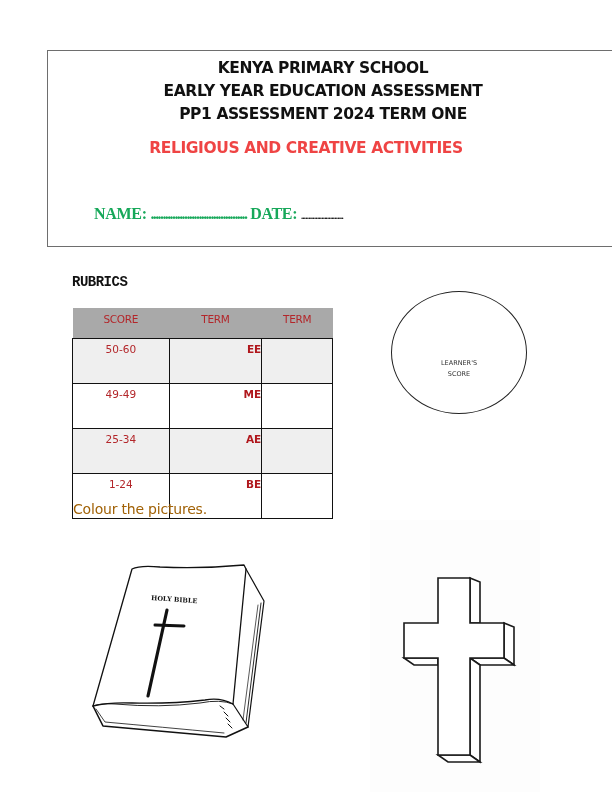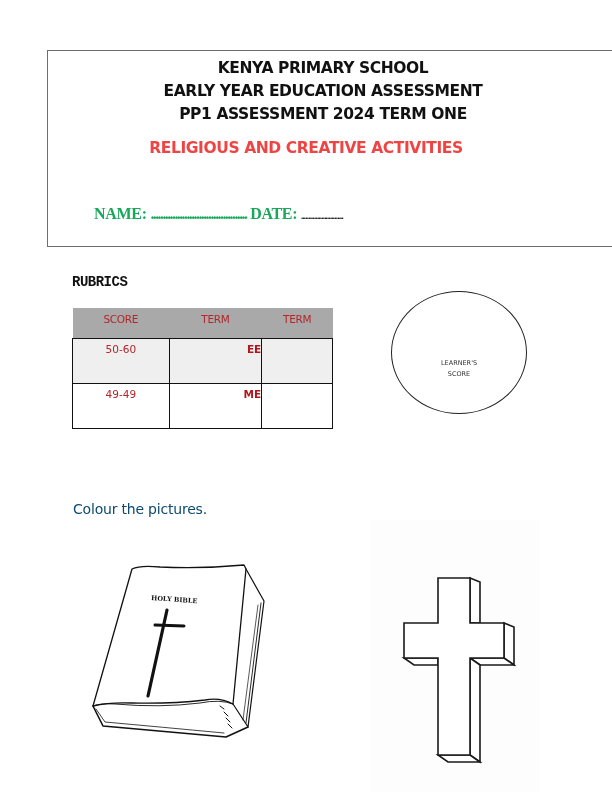--- a/index.html
+++ b/index.html
@@ -127,21 +127,21 @@
       line-height: 11px;
       color: #333;
       margin-top: 24px;
     }
     .instruction {
       position: absolute;
       left: 73px;
       top: 501px;
       font-family: "DejaVu Sans", sans-serif;
       font-size: 14px;
-      color: #0c4a6e;
+      color: #a16207;
       letter-spacing: -0.2px;
     }
     .bible-pic {
       position: absolute;
       left: 60px;
       top: 540px;
       width: 230px;
       height: 220px;
     }
     .cross-pic {
@@ -183,20 +183,30 @@
     <tr class="shade">
       <td>50-60</td>
       <td class="level">EE</td>
       <td></td>
     </tr>
     <tr>
       <td>49-49</td>
       <td class="level">ME</td>
       <td></td>
     </tr>
+    <tr class="shade">
+      <td>25-34</td>
+      <td class="level">AE</td>
+      <td></td>
+    </tr>
+    <tr>
+      <td>1-24</td>
+      <td class="level">BE</td>
+      <td></td>
+    </tr>
   </tbody>
 </table>
 
 <div class="score-ellipse"></div>
 <div class="score-label">
   <div>LEARNER'S</div>
   <div>SCORE</div>
 </div>
 
 <div class="instruction">Colour the pictures.</div>

